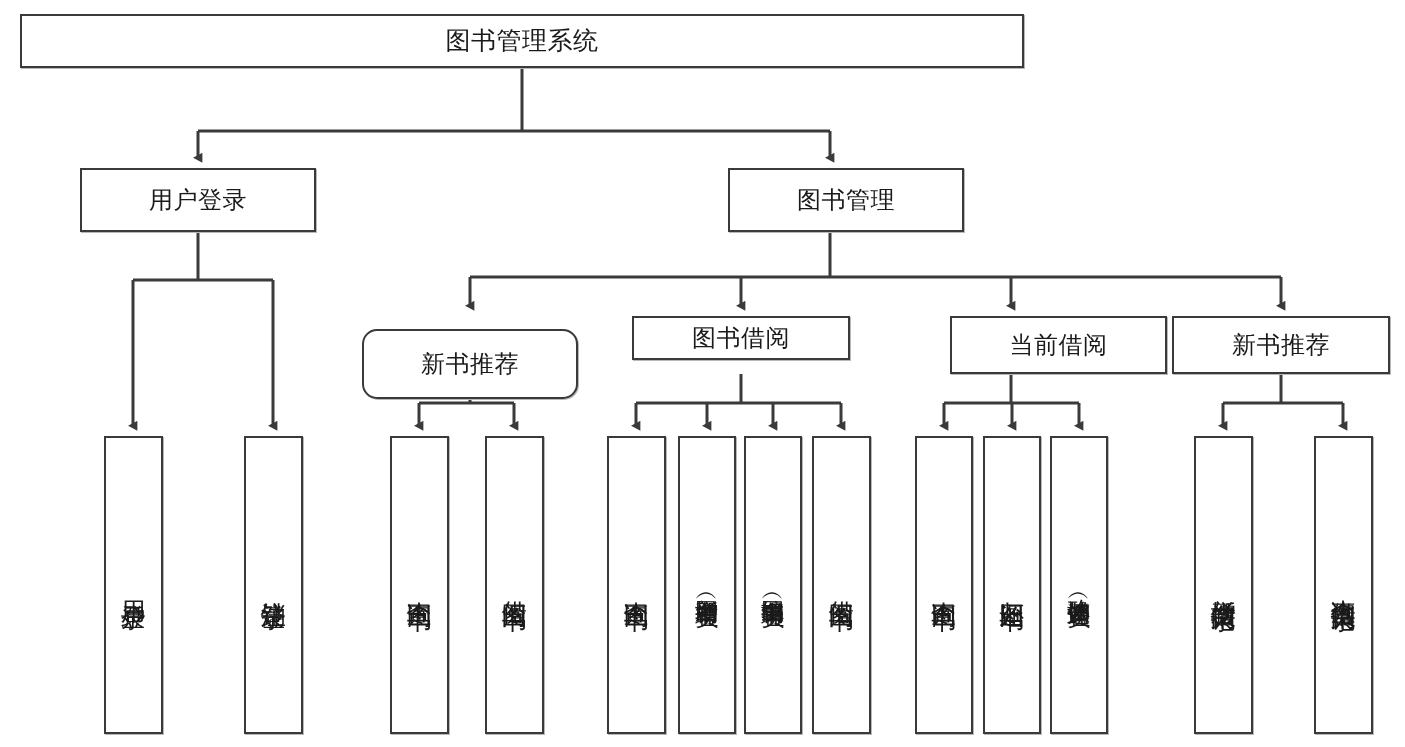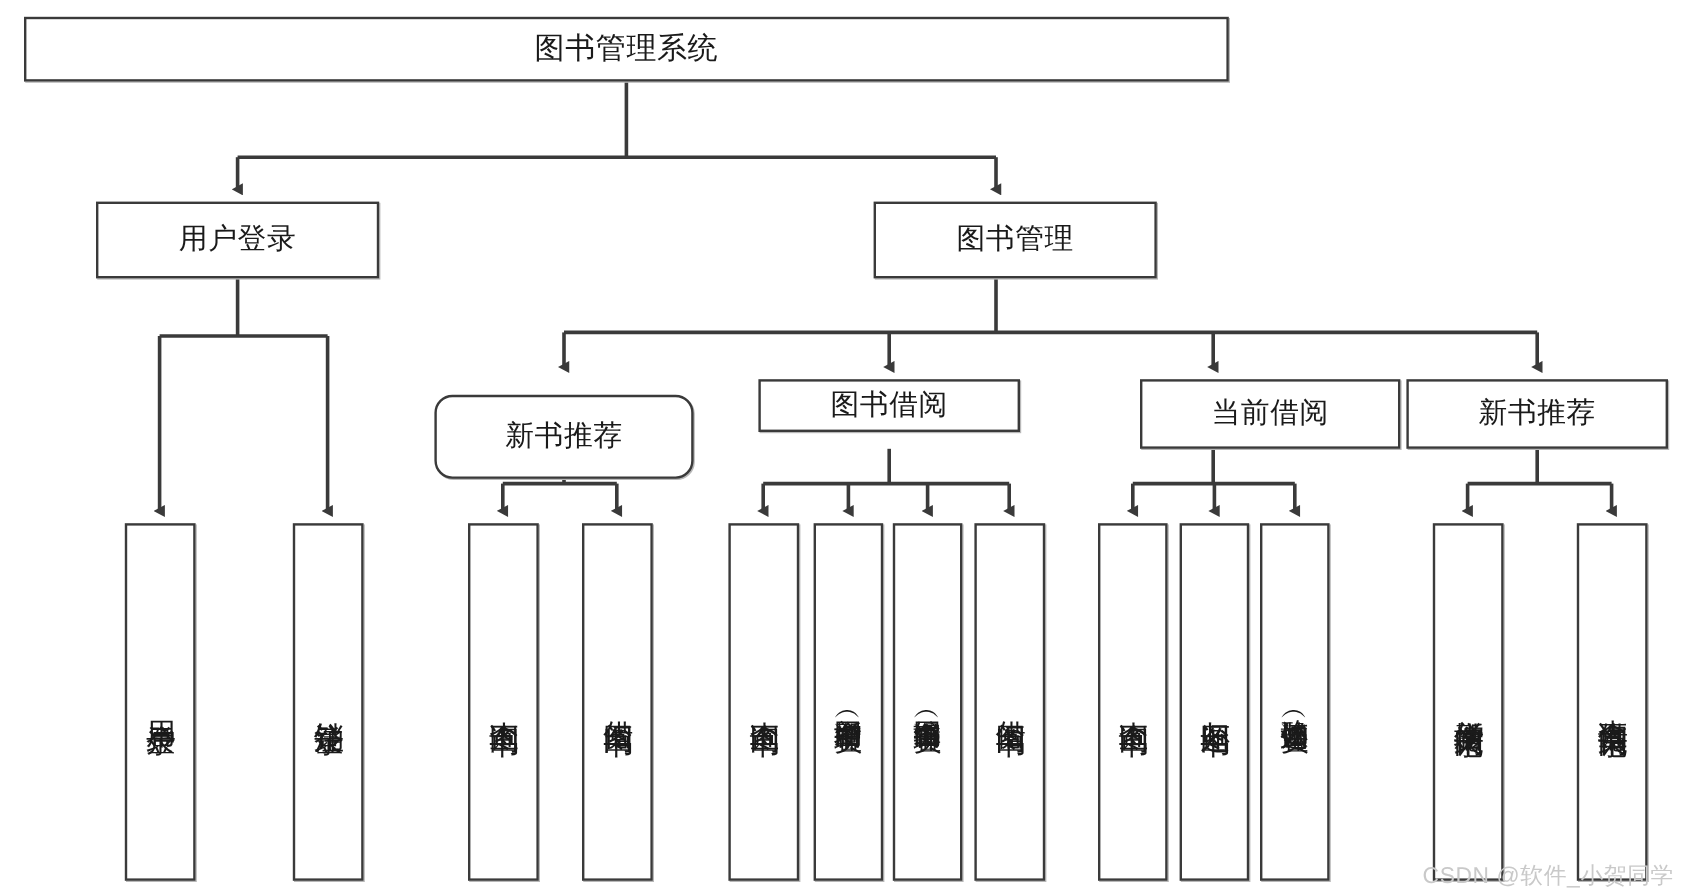--- a/index.html
+++ b/index.html
@@ -194,14 +194,13 @@
     <span class="label">确认归还（管理员）</span>
   </div>
 
   <div class="node v" style="left:1194px; top:436px; width:59px; height:298px;">
     <span class="label">新增借阅记录</span>
   </div>
   <div class="node v" style="left:1314px; top:436px; width:59px; height:298px;">
     <span class="label">查询借阅记录</span>
   </div>
 
-  <div id="watermark">CSDN @软件_小贺同学</div>
 </div>
 
 </body></html>

